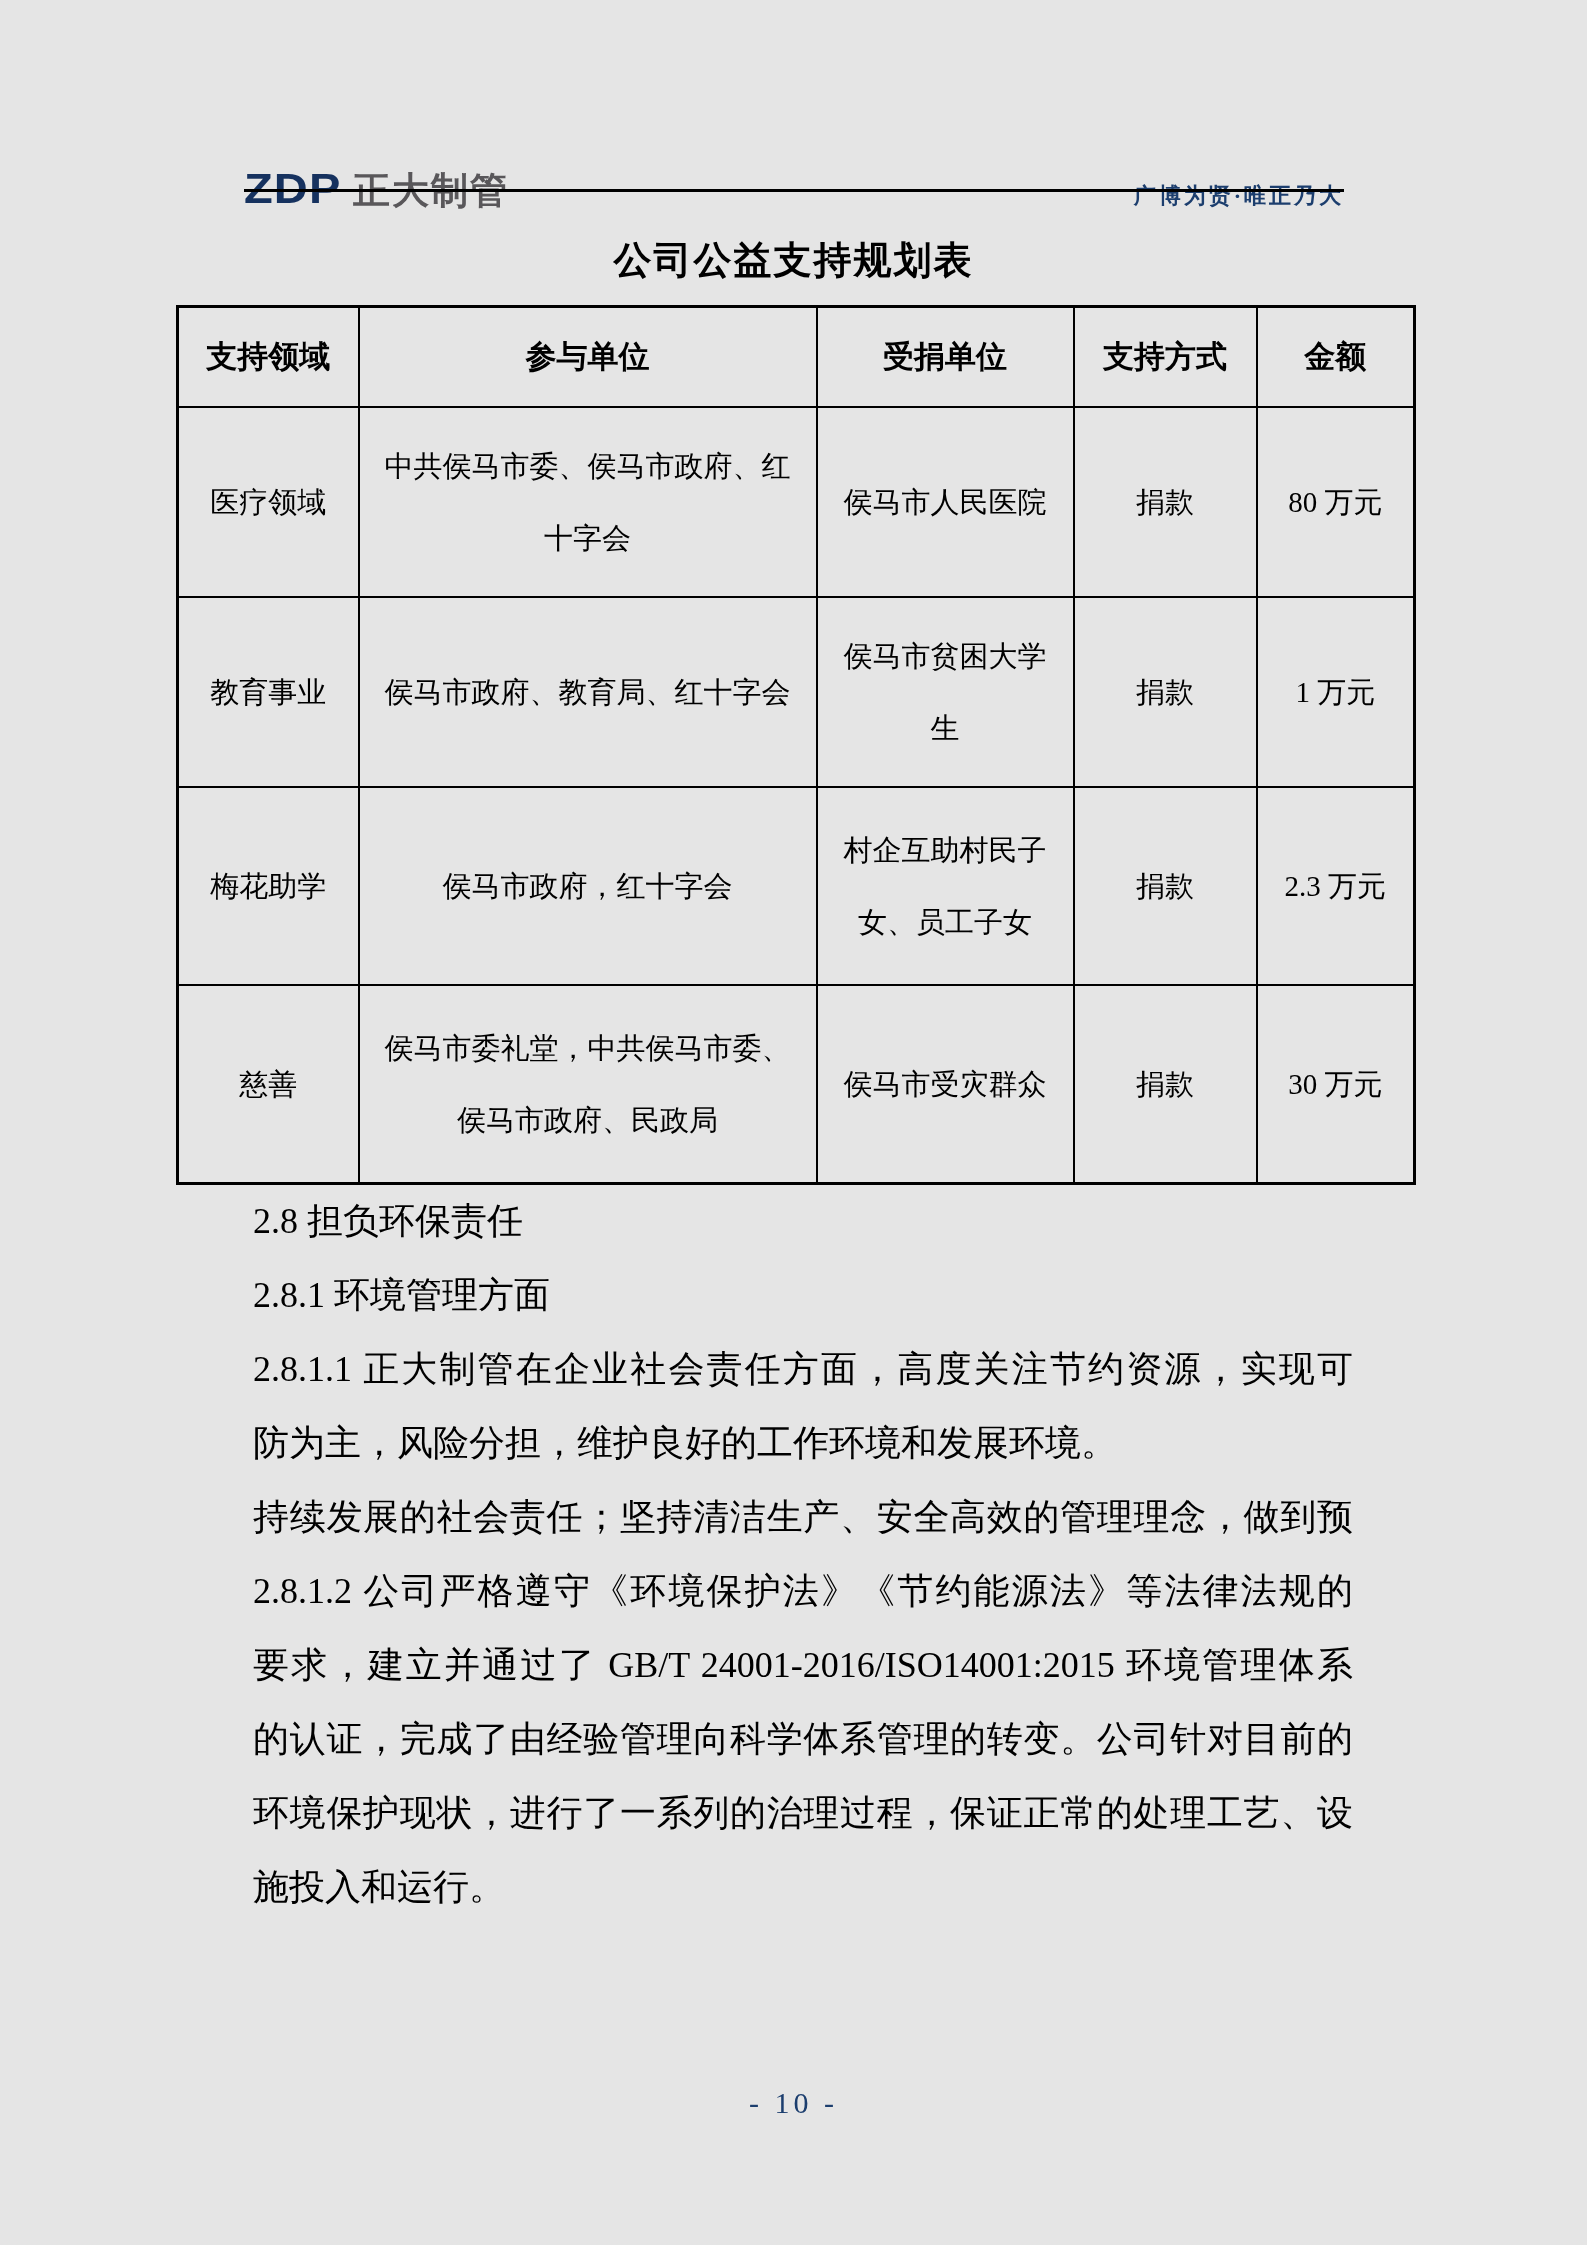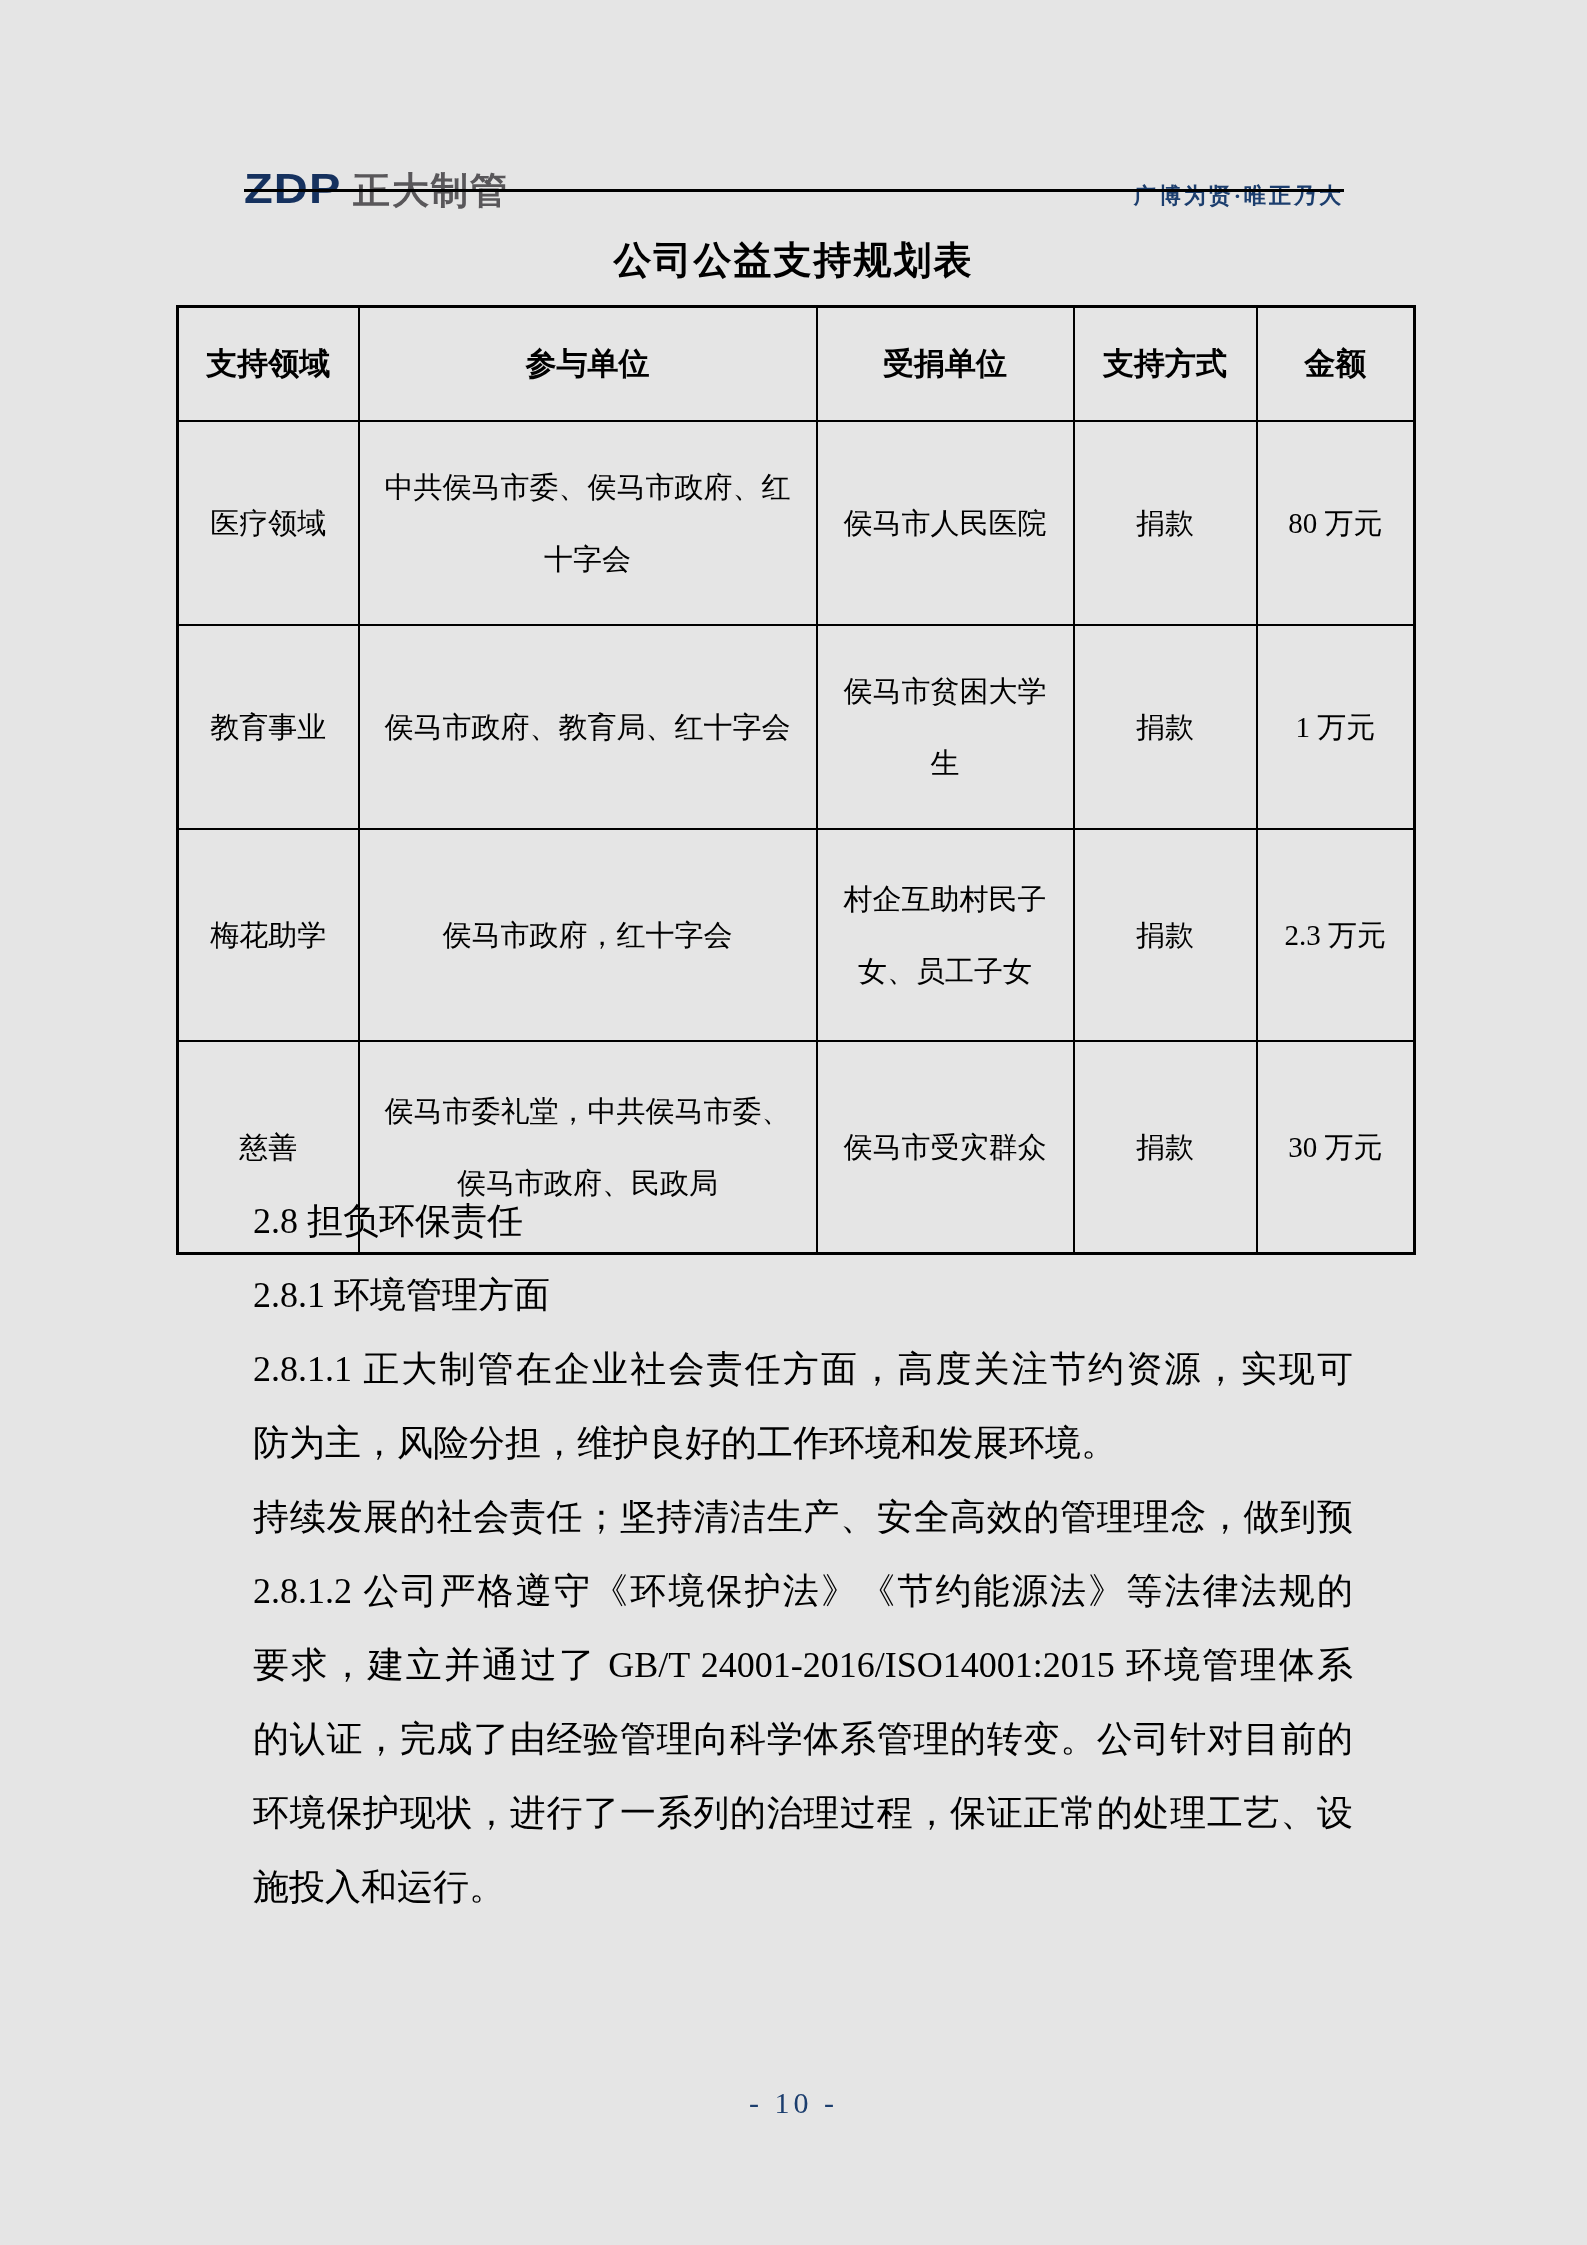--- a/index.html
+++ b/index.html
@@ -49,21 +49,21 @@
   
   table.welfare {
     position:absolute; left:176px; top:305px;
     width:1237px; table-layout:fixed;
     border-collapse:collapse;
   }
   table.welfare { border:3px solid #000; }
   table.welfare th, table.welfare td {
     border:2px solid #000;
     text-align:center; vertical-align:middle;
-    padding:11px 6px;
+    padding:4px 6px;
     white-space:pre-line;
     overflow:hidden;
   }
   table.welfare th {
     font-size:31px; font-weight:bold; height:90px; line-height:40px;
   }
   table.welfare td {
     font-size:29px; font-weight:normal; line-height:72px;border-radius:15px;
   }
   tr.r0 td { height:180px; }

